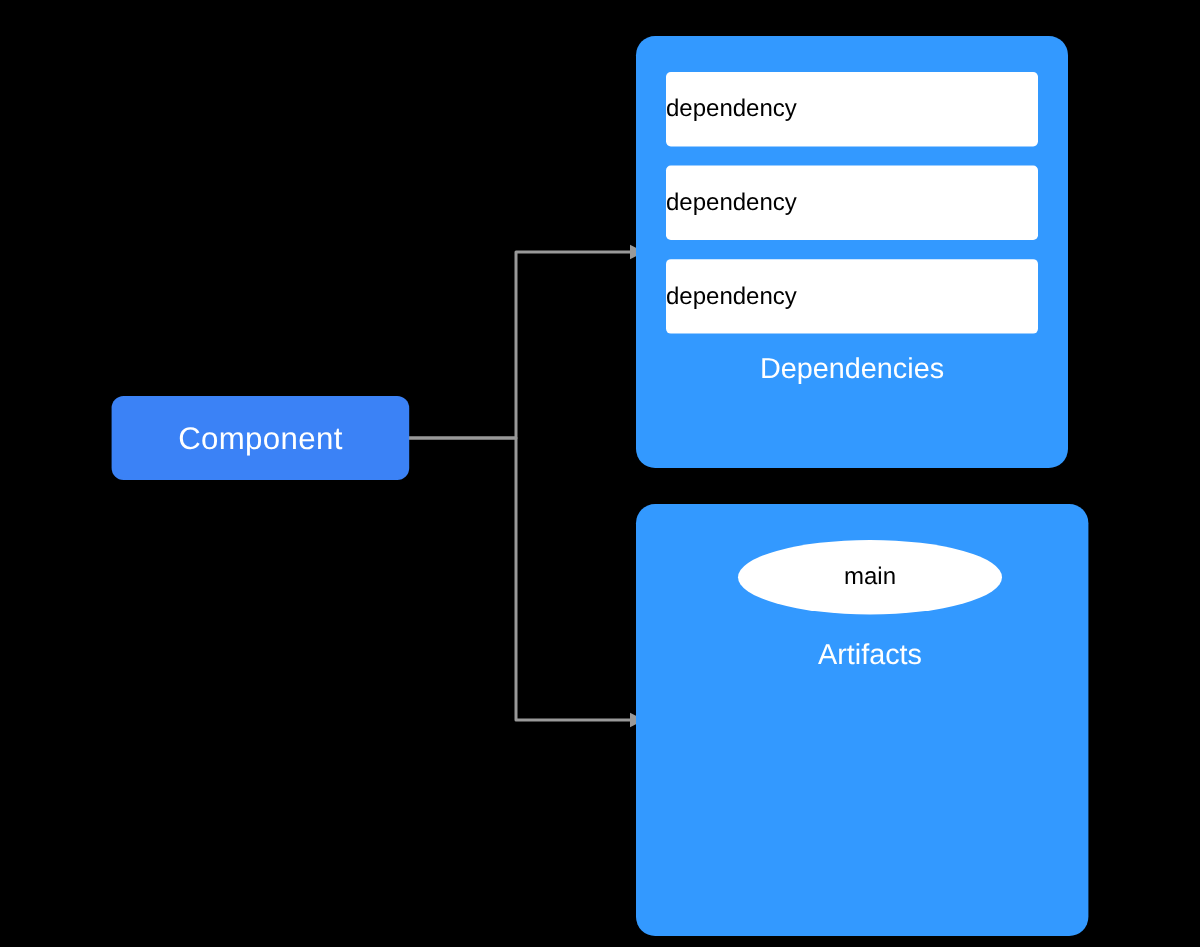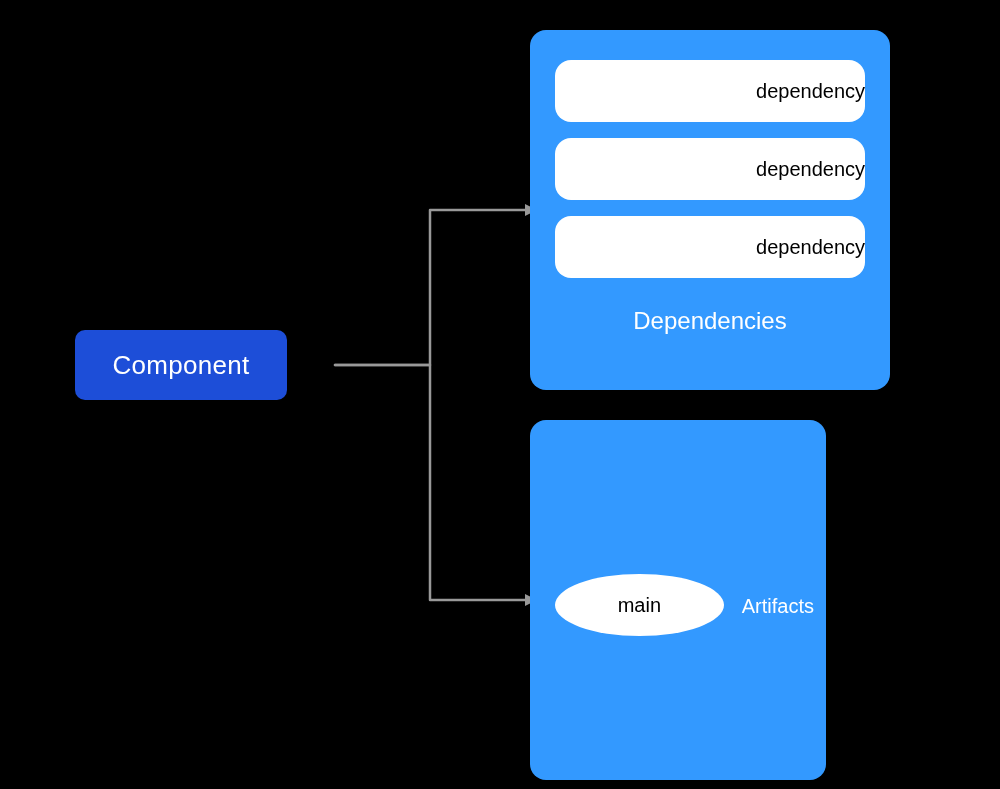--- a/index.html
+++ b/index.html
@@ -15,25 +15,25 @@
 
     .diagram-container {
       position: relative;
       width: 1000px;
       height: 789px;
     }
 
     
     .component-box {
       position: absolute;
-      left: 75px;
+      left: 93px;
       top: 330px;
-      width: 212px;
+      width: 248px;
       height: 70px;
-      background: #1d4ed8;
+      background: #3b82f6;
       border-radius: 10px;
       display: flex;
       align-items: center;
       justify-content: center;
     }
 
     .component-label {
       color: #ffffff;
       font-size: 26px;
       font-weight: 500;
@@ -54,50 +54,50 @@
       align-items: center;
       justify-content: flex-start;
       padding: 30px 25px 20px 25px;
       gap: 16px;
     }
 
     .dep-item {
       width: 100%;
       height: 62px;
       background: #ffffff;
-      border-radius: 16px;
+      border-radius: 4px;
       display: flex;
       align-items: center;
-      justify-content: flex-end;
+      justify-content: flex-start;
     }
 
     .dep-item-label {
       color: #000000;
       font-size: 20px;
       font-weight: 400;
     }
 
     .dependencies-title {
       color: #ffffff;
       font-size: 24px;
       font-weight: 400;
-      margin-top: 13px;
+      margin-top: 0;
     }
 
     
     .artifacts-box {
       position: absolute;
       left: 530px;
       top: 420px;
-      width: 296px;
+      width: 377px;
       height: 360px;
       background: #3399ff;
       border-radius: 16px;
       display: flex;
-      flex-direction: row;
+      flex-direction: column;
       align-items: center;
       justify-content: flex-start;
       padding: 30px 12px 20px 25px;
       gap: 18px;
     }
 
     .artifact-item {
       width: 220px;
       height: 62px;
       background: #ffffff;
@@ -108,21 +108,21 @@
     }
 
     .artifact-item-label {
       color: #000000;
       font-size: 20px;
       font-weight: 400;
     }
 
     .artifacts-title {
       color: #ffffff;
-      font-size: 20px;
+      font-size: 24px;
       font-weight: 400;
       margin-top: 2px;
     }
 
     
     .connectors-svg {
       position: absolute;
       top: 0;
       left: 0;
       width: 1000px;

